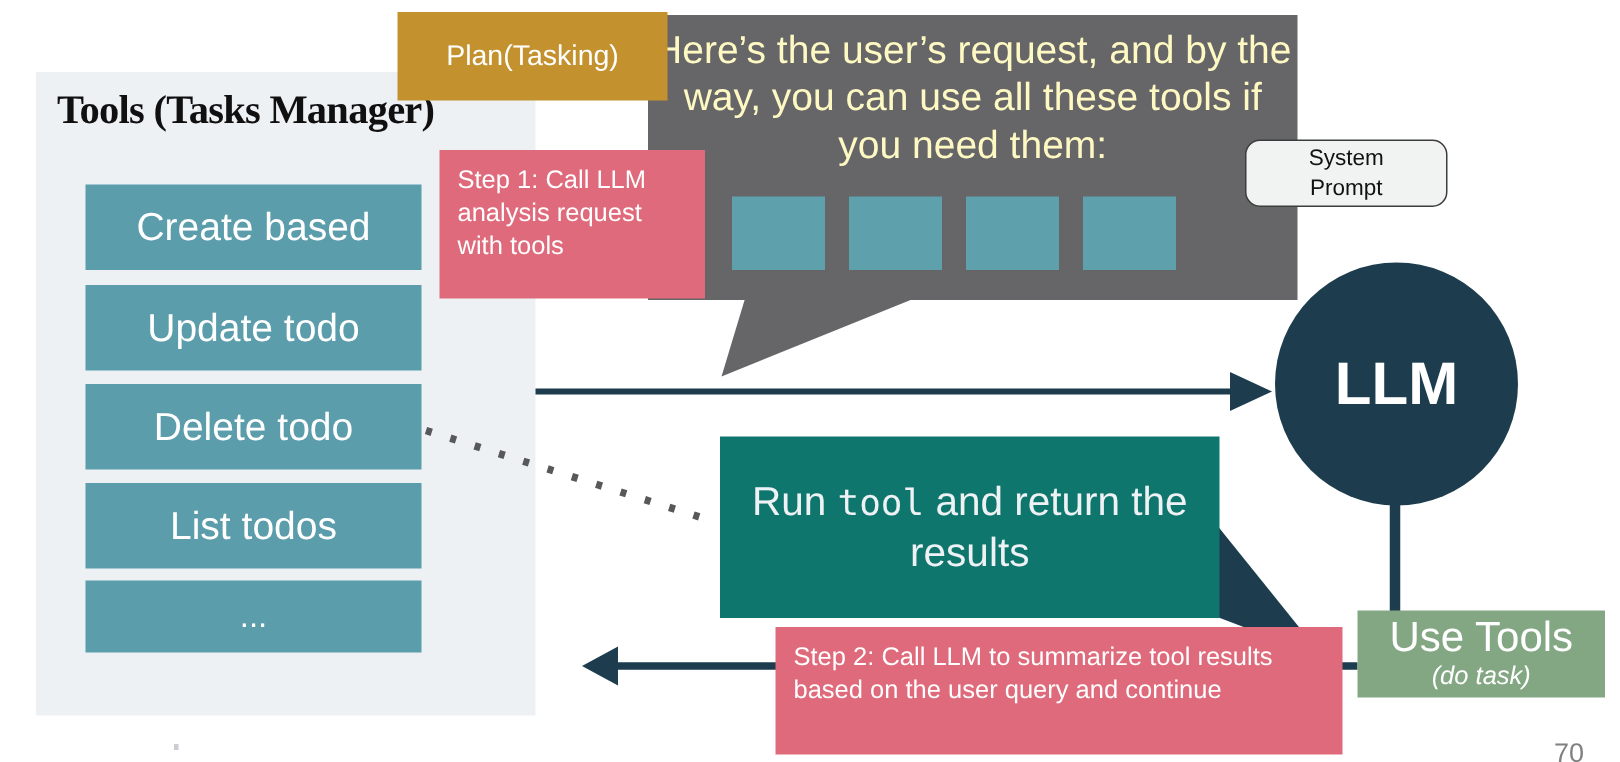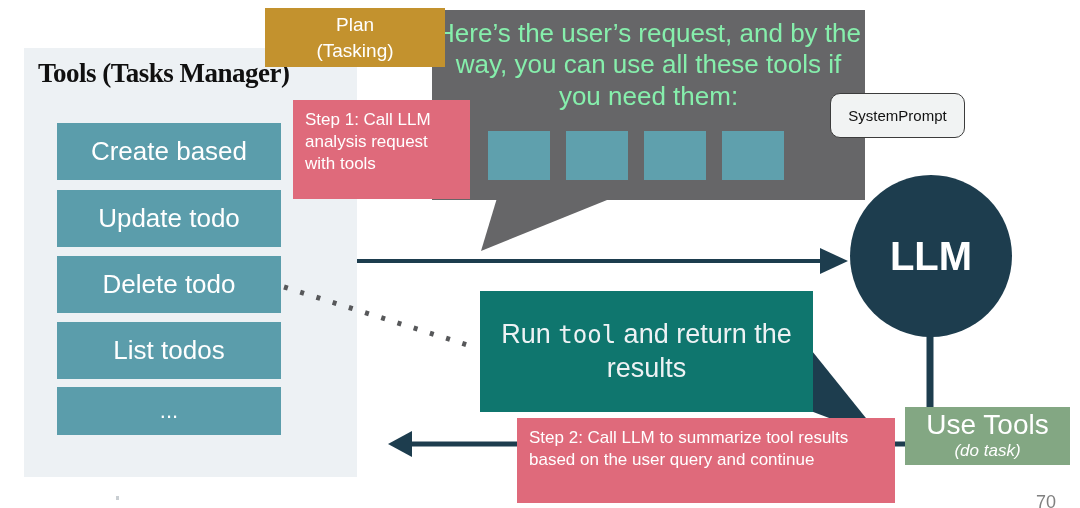--- a/index.html
+++ b/index.html
@@ -12,37 +12,37 @@
   #tools-panel{left:24px;top:48px;width:333px;height:429px;background:#edf1f4;z-index:1;}
   #tools-title{left:38px;top:58px;width:310px;font-size:27px;font-weight:bold;color:#101010;z-index:3;letter-spacing:-0.5px;font-family:Liberation Serif, serif;}
   .tool-btn{
     left:57px;width:224px;height:57px;background:#5b9dab;color:#fff;
     display:flex;align-items:center;justify-content:center;font-size:26px;z-index:3;
   }
   
   #connectors{left:0;top:0;width:1080px;height:508px;z-index:2;}
   
   #plan-tag{left:265px;top:8px;width:180px;height:59px;background:#c3922e;color:#fff;
-    display:flex;flex-direction:column;align-items:center;justify-content:center;
+    display:flex;flex-direction:row;align-items:center;justify-content:center;
     font-size:19px;line-height:1.35;z-index:5;}
   
   #prompt-bubble{left:432px;top:10px;width:433px;height:190px;background:#666668;z-index:4;}
   #prompt-bubble .bubble-text{
     position:absolute;left:0;top:8px;width:100%;padding:0 4px;box-sizing:border-box;
-    color:#86efac;font-size:26px;line-height:1.21;text-align:center;}
+    color:#fef9c3;font-size:26px;line-height:1.21;text-align:center;}
   #tool-slots{position:absolute;left:56px;top:121px;width:340px;height:49px;display:flex;gap:16px;}
   .tool-slot{width:62px;height:49px;background:#5fa0ad;}
   
   .step-note{background:#df6a7b;color:#fff;font-size:17px;line-height:1.3;
     padding:9px 12px;box-sizing:border-box;z-index:6;}
   #step1-note{left:293px;top:100px;width:177px;height:99px;}
   #step2-note{left:517px;top:418px;width:378px;height:85px;}
   
   #system-prompt-tag{left:830px;top:93px;width:135px;height:45px;background:#f1f3f3;
-    border:1.5px solid #3c3c3c;border-radius:10px;display:flex;flex-direction:row;
+    border:1.5px solid #3c3c3c;border-radius:10px;display:flex;flex-direction:column;
     align-items:center;justify-content:center;font-size:15px;line-height:1.3;color:#111;z-index:6;box-sizing:border-box;}
   
   #llm-node{left:850px;top:175px;width:162px;height:162px;border-radius:50%;
     background:#1d3d4e;display:flex;align-items:center;justify-content:center;
     color:#fff;font-size:40px;z-index:5;font-weight:bold;}
   
   #tool-result-bubble{left:480px;top:291px;width:333px;height:121px;background:#0f766e;
     display:flex;align-items:center;justify-content:center;z-index:5;}
   #tool-result-bubble .bubble-text{color:#eef2f4;font-size:27px;line-height:1.25;text-align:center;padding:0 20px;}
   #tool-result-bubble .code{font-family:"DejaVu Sans Mono",monospace;font-size:24px;}

